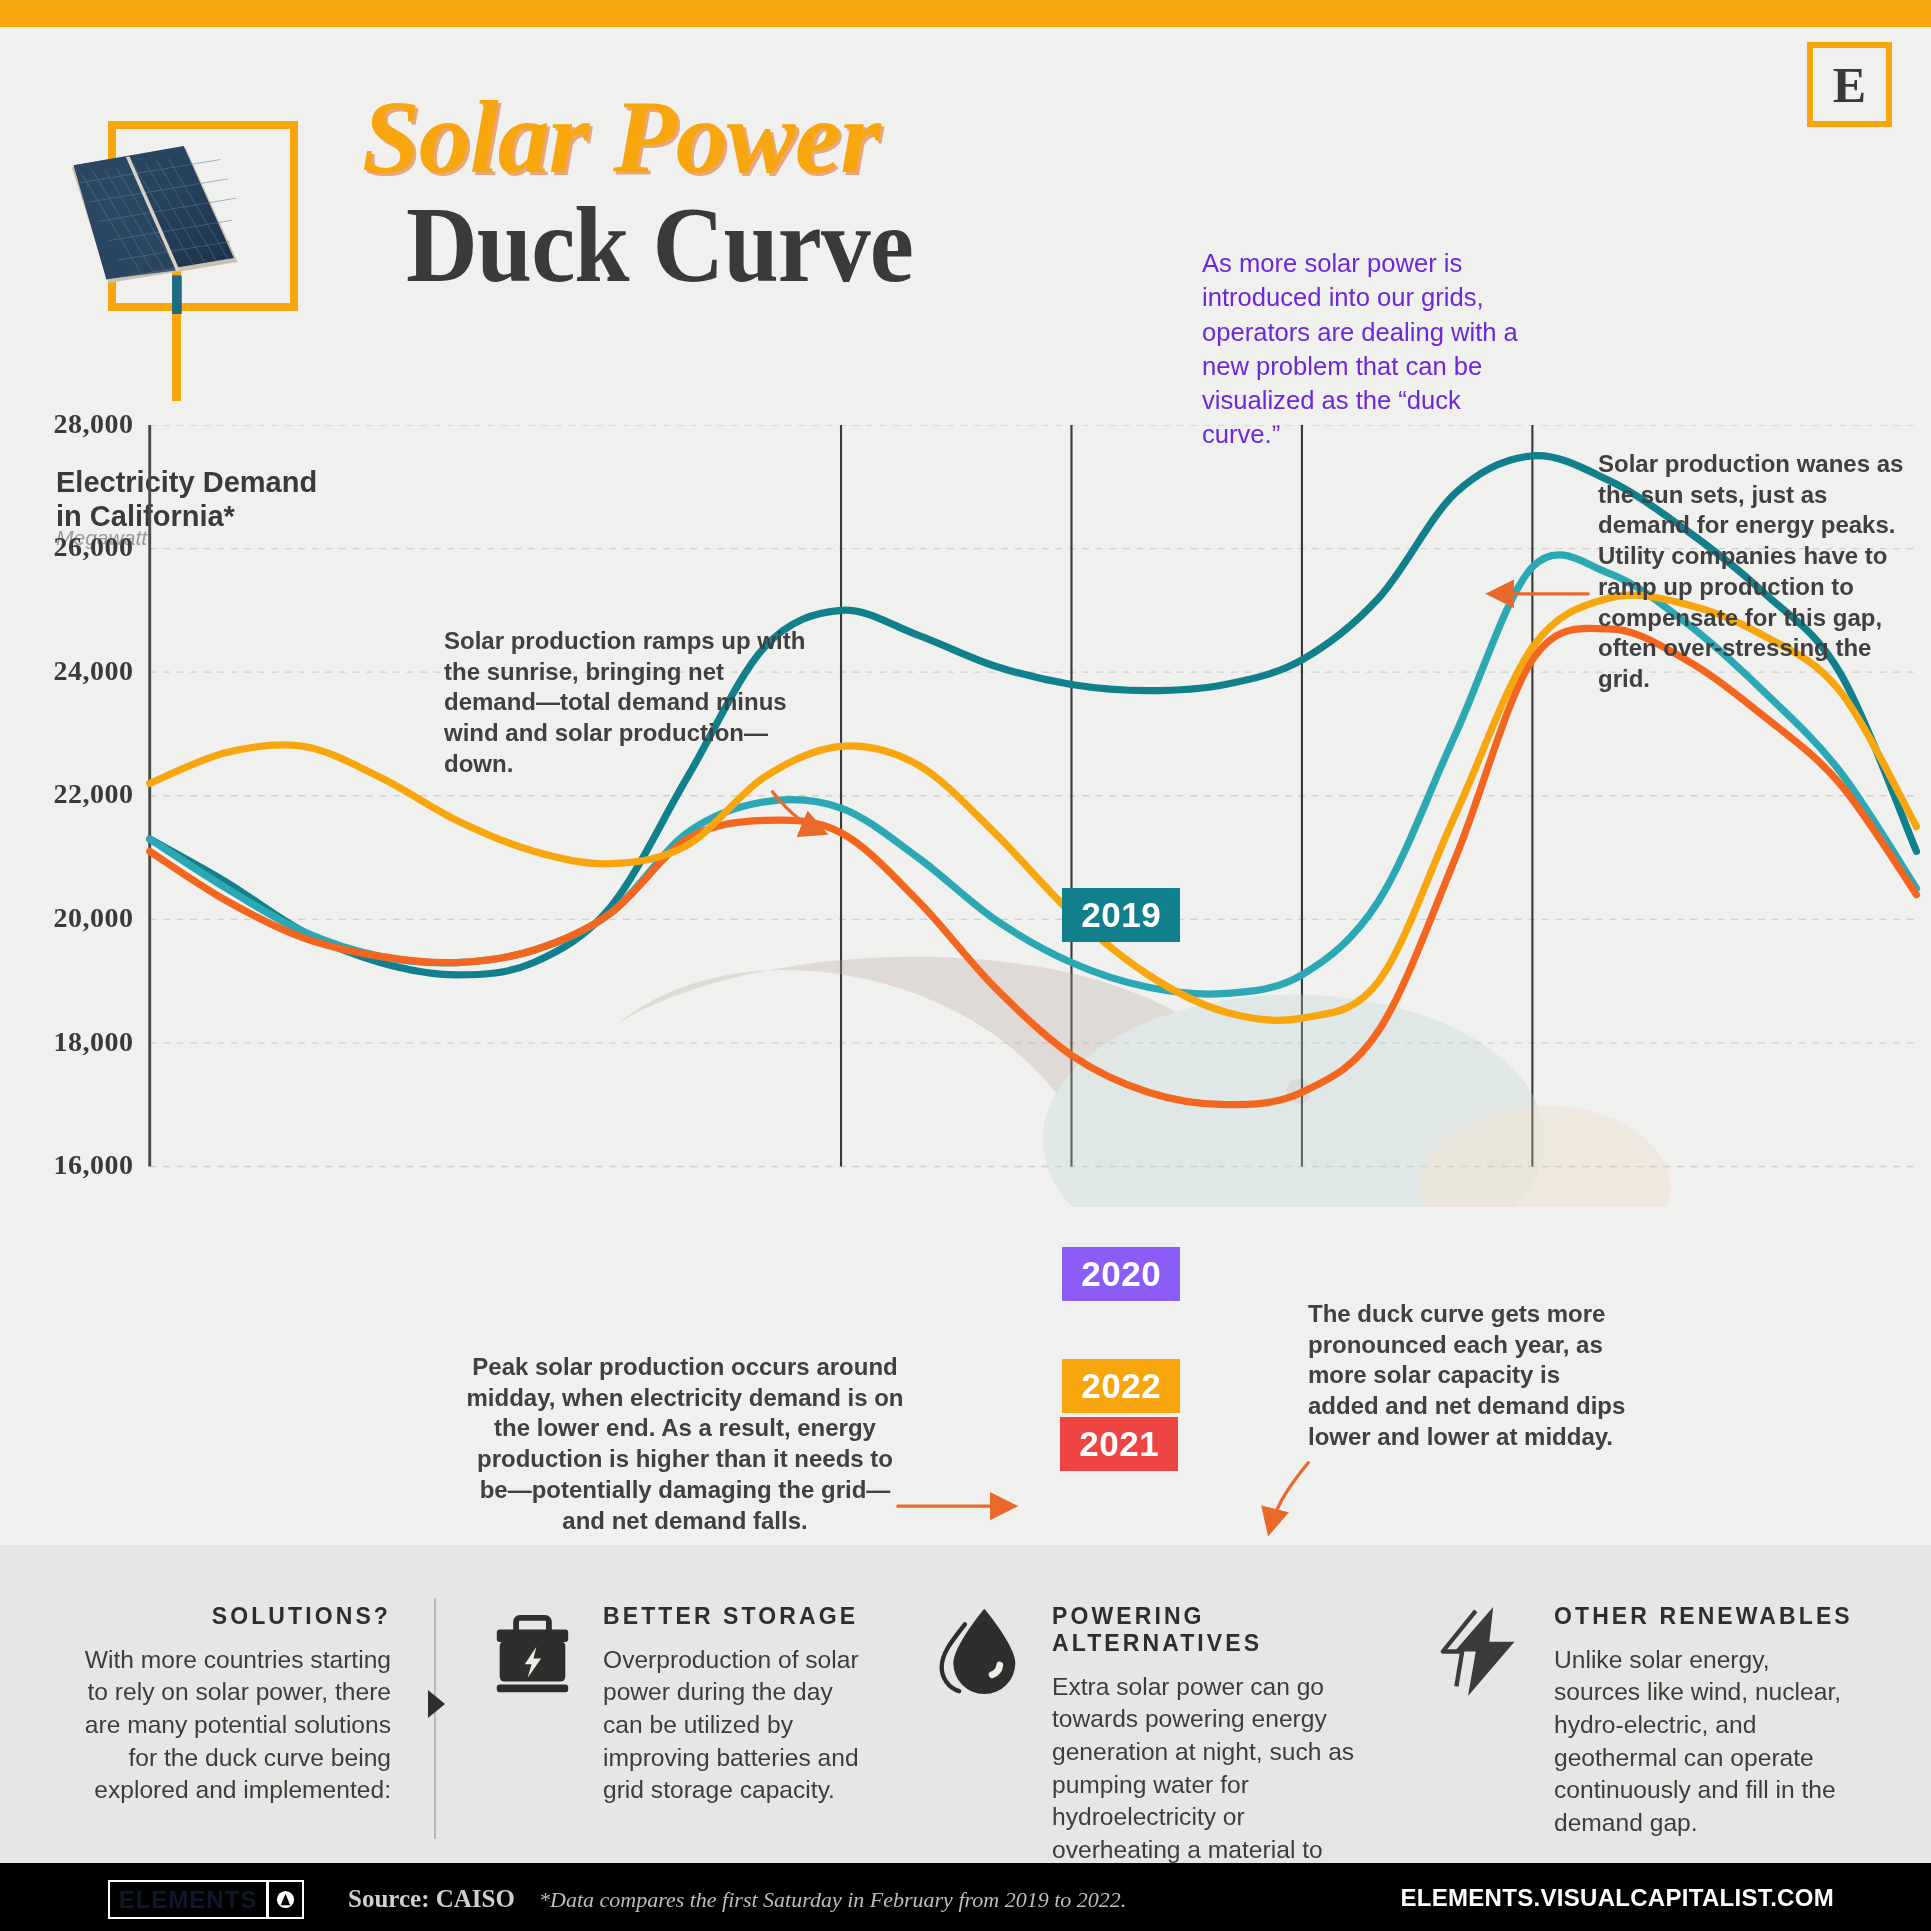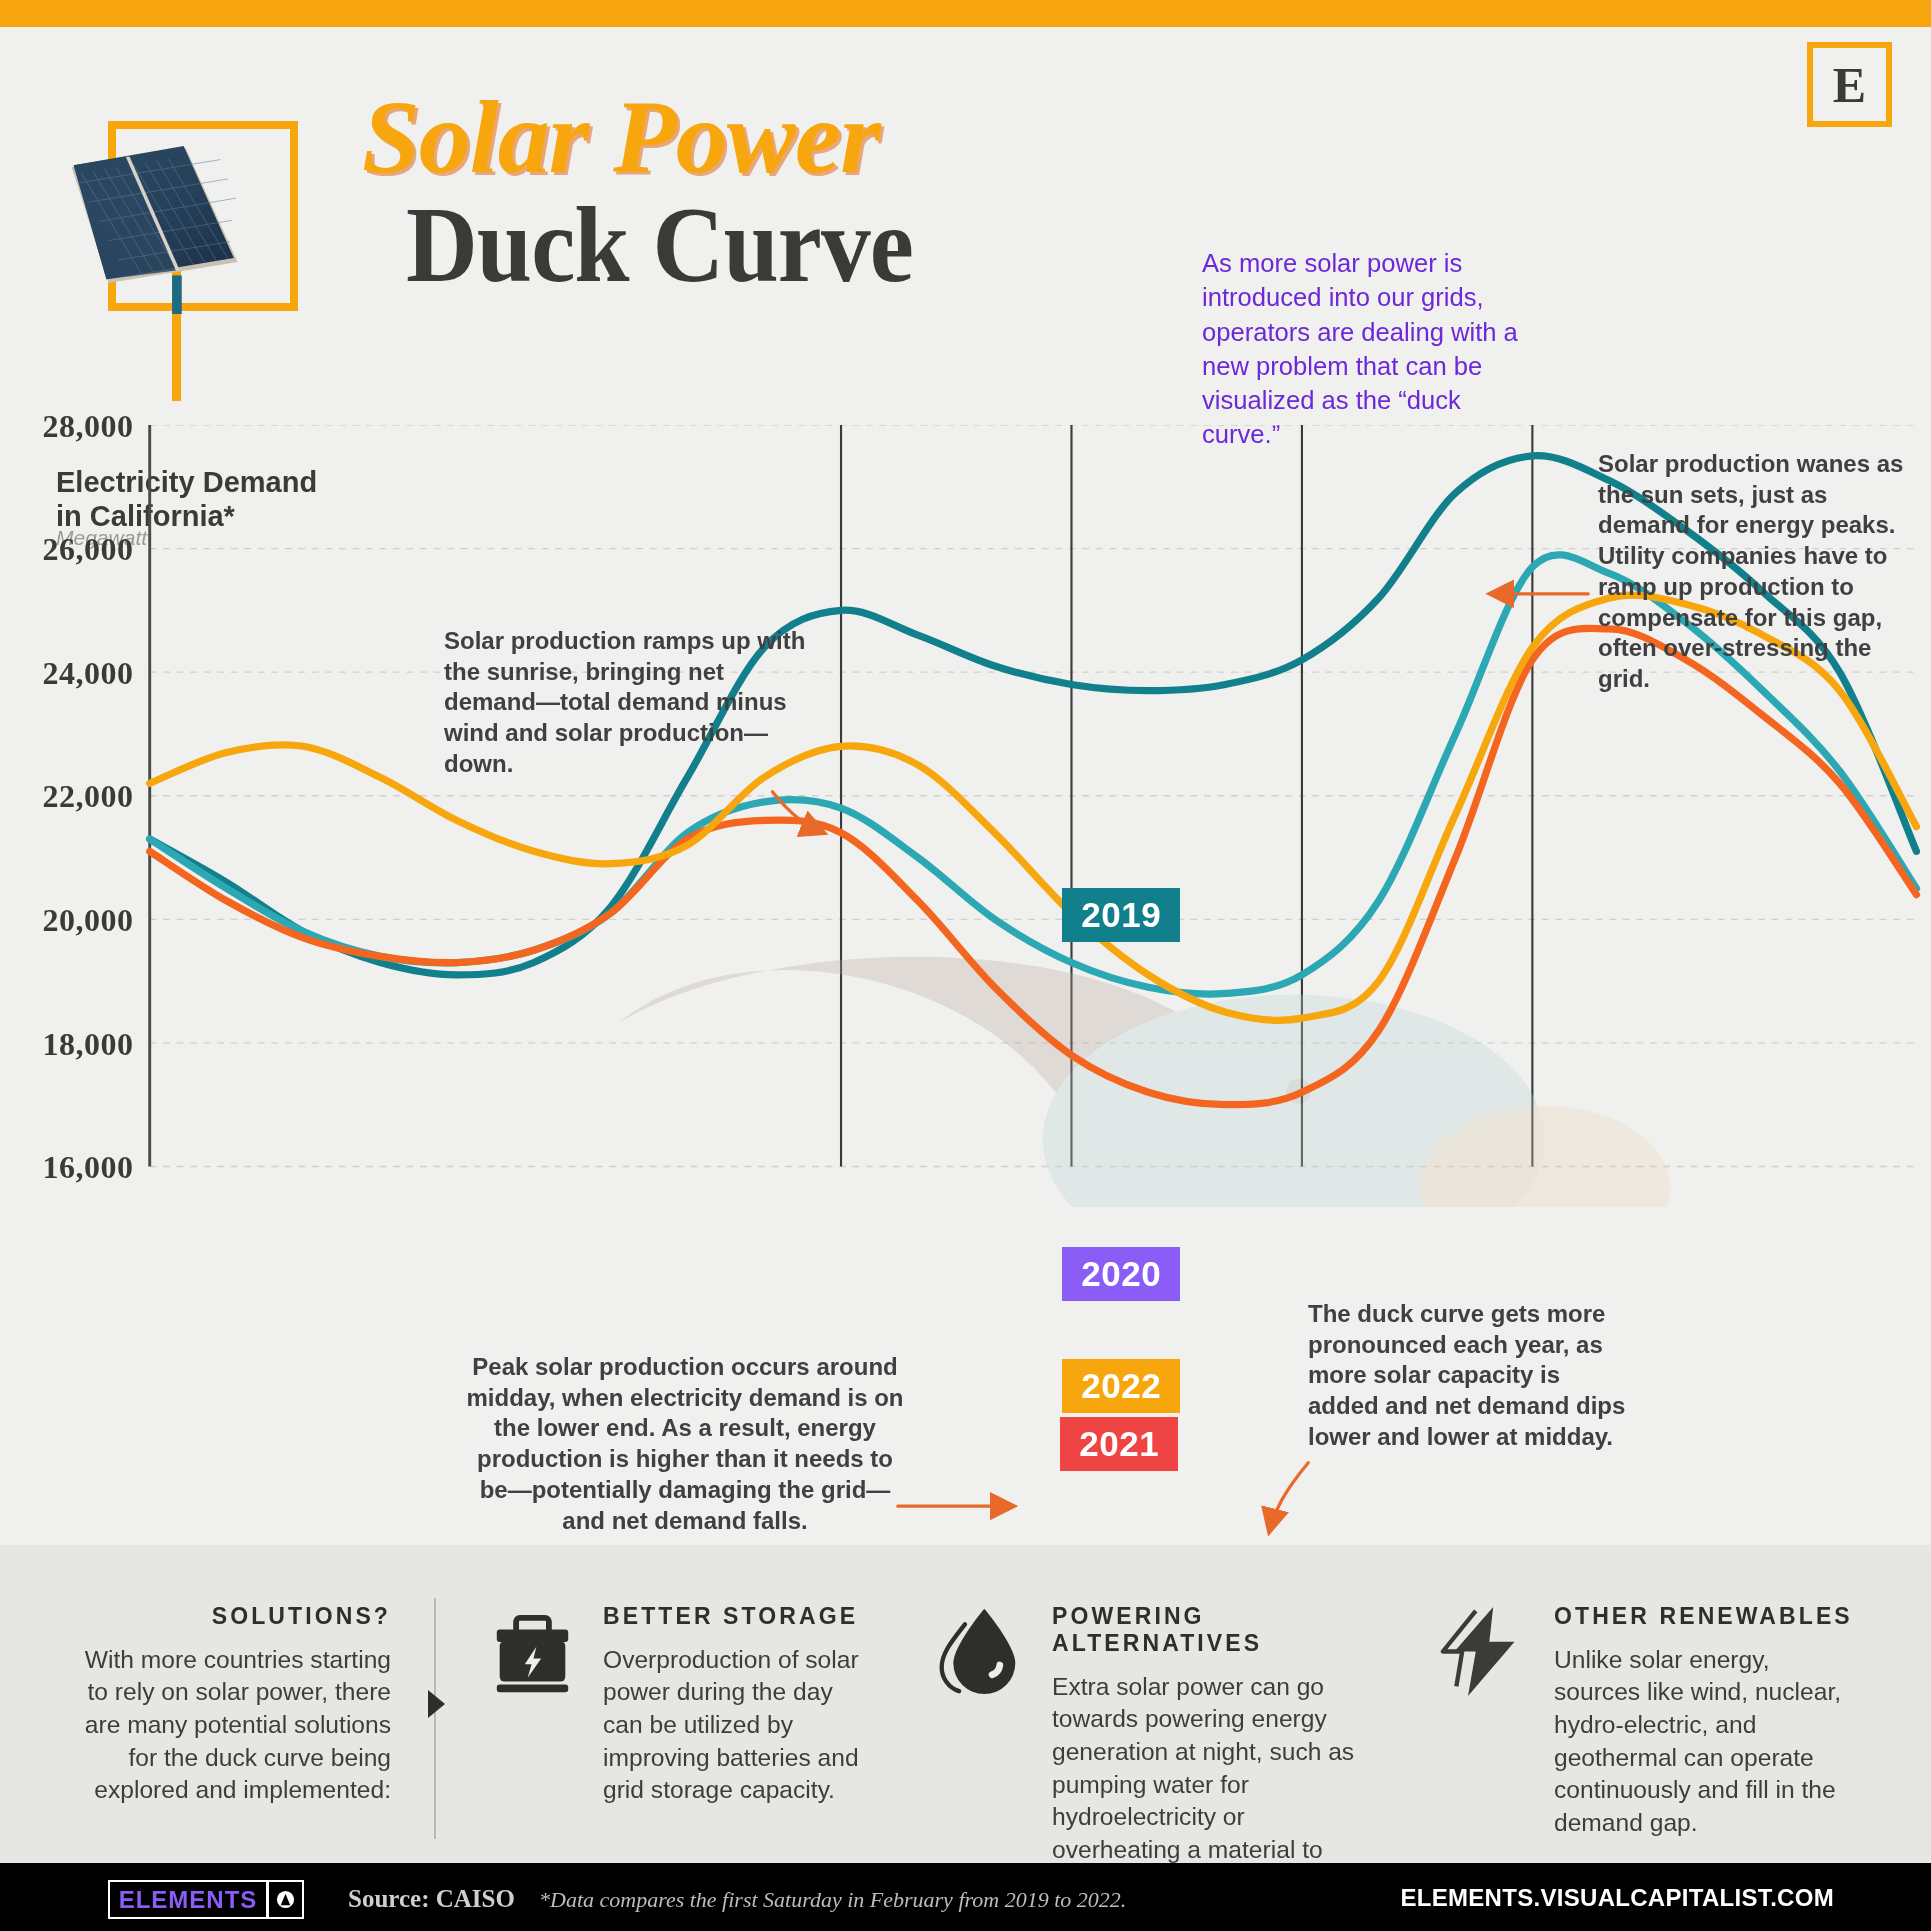--- a/index.html
+++ b/index.html
@@ -35,21 +35,21 @@
     transform:scaleX(.92);transform-origin:left top;}
   .subtitle{position:absolute;left:1202px;top:246px;width:338px;font-size:25.6px;line-height:1.34;color:#6d28d9;}
 
   
   .axis-title{position:absolute;left:56px;top:449px;font-size:29px;font-weight:bold;color:#3a3a38;line-height:1.18;margin-top:16px;}
   .axis-unit{position:absolute;left:56px;top:526px;font-size:21px;font-style:italic;color:#9a9a98;}
 
   
   .chart{position:absolute;left:0px;top:425px;width:1931px;height:782px;}
   .ylabels{position:absolute;left:0;top:0;width:145px;height:782px;}
-  .ylab{position:absolute;right:11.6px;font-size:32px;font-weight:bold;color:#3a3a38;font-family:"Liberation Serif",serif;letter-spacing:0.5px;}
+  .ylab{position:absolute;right:11.6px;font-size:28px;font-weight:bold;color:#3a3a38;font-family:"Liberation Serif",serif;letter-spacing:0.5px;}
 
   
   .note{position:absolute;color:#404040;font-size:24px;line-height:1.28;font-weight:600;}
   .note.r{}
   .note.c{text-align:center;}
 
   
   .ytag{position:absolute;color:#fff;font-size:35px;font-weight:600;padding:6.8px 19.3px 7.7px;letter-spacing:0.5px;}
 
   
@@ -59,21 +59,21 @@
   .sol .body{font-size:24.6px;line-height:1.33;color:#3d3d3b;}
   .divider{position:absolute;left:434px;top:1598px;width:1.9px;height:241px;background:#b9b9b7;}
   .arrowhead{position:absolute;left:428px;top:1690px;width:0;height:0;
     border-top:14.5px solid transparent;border-bottom:14.5px solid transparent;border-left:17.4px solid #2e2e2c;}
   .solicon{position:absolute;}
 
   
   .footer{position:absolute;left:0;top:1863px;width:1931px;height:68px;background:#000;}
   .fl{position:absolute;left:108px;top:1880px;display:flex;align-items:center;gap:0;}
   .fl .box{border:2.9px solid #fff;display:flex;align-items:center;height:35px;}
-  .fl .box .t{color:#8b5cf6;font-size:24px;font-weight:bold;letter-spacing:1px;padding:0 8.7px;}
+  .fl .box .t{color:#0f172a;font-size:24px;font-weight:bold;letter-spacing:1px;padding:0 8.7px;}
   .fl .box .sep{width:2.9px;height:35px;background:#fff;}
   .fl .box .g{width:33px;display:flex;align-items:center;justify-content:center;}
   .fsrc{position:absolute;left:348px;top:1885px;color:#cfcfcf;font-size:25px;font-family:"Liberation Serif",serif;font-weight:bold;}
   .fnote{position:absolute;left:539px;top:1887px;color:#bdbdbd;font-size:22px;font-family:"Liberation Serif",serif;font-style:italic;}
   .fright{position:absolute;right:97px;top:1884px;color:#fff;font-size:24px;font-weight:bold;letter-spacing:0.3px;}
 </style>
 </head>
 <body>
 
 <div class="root">

